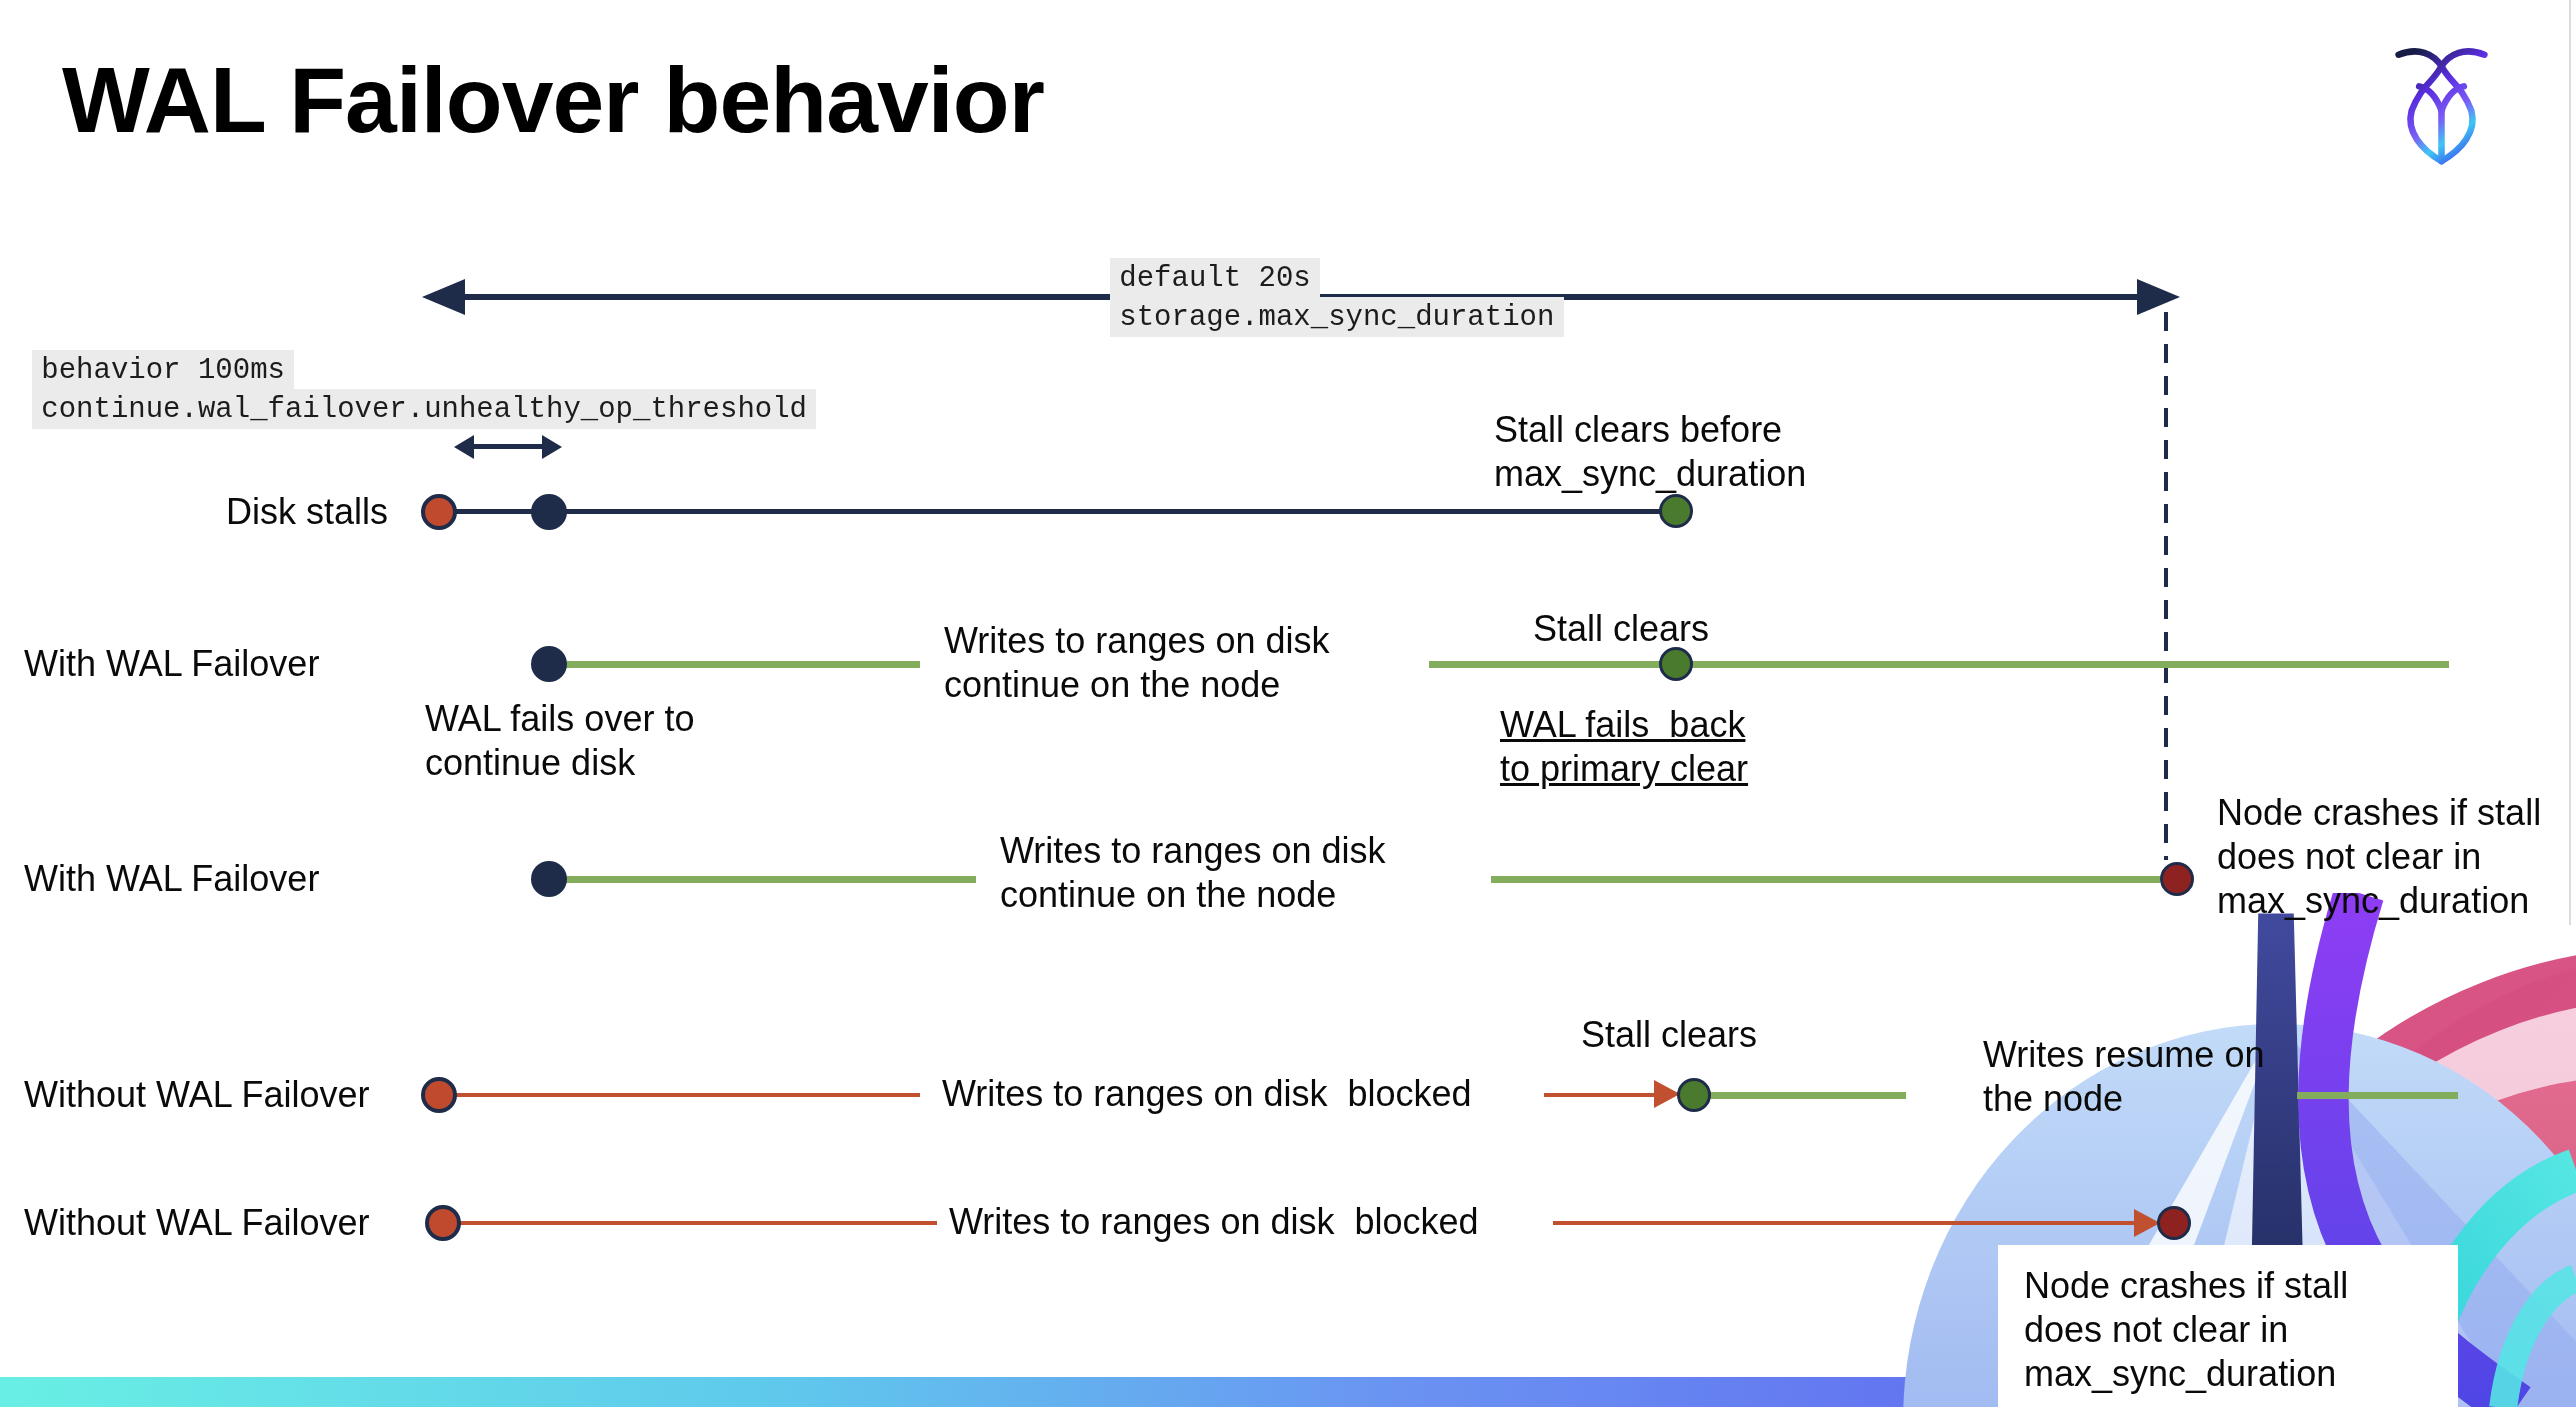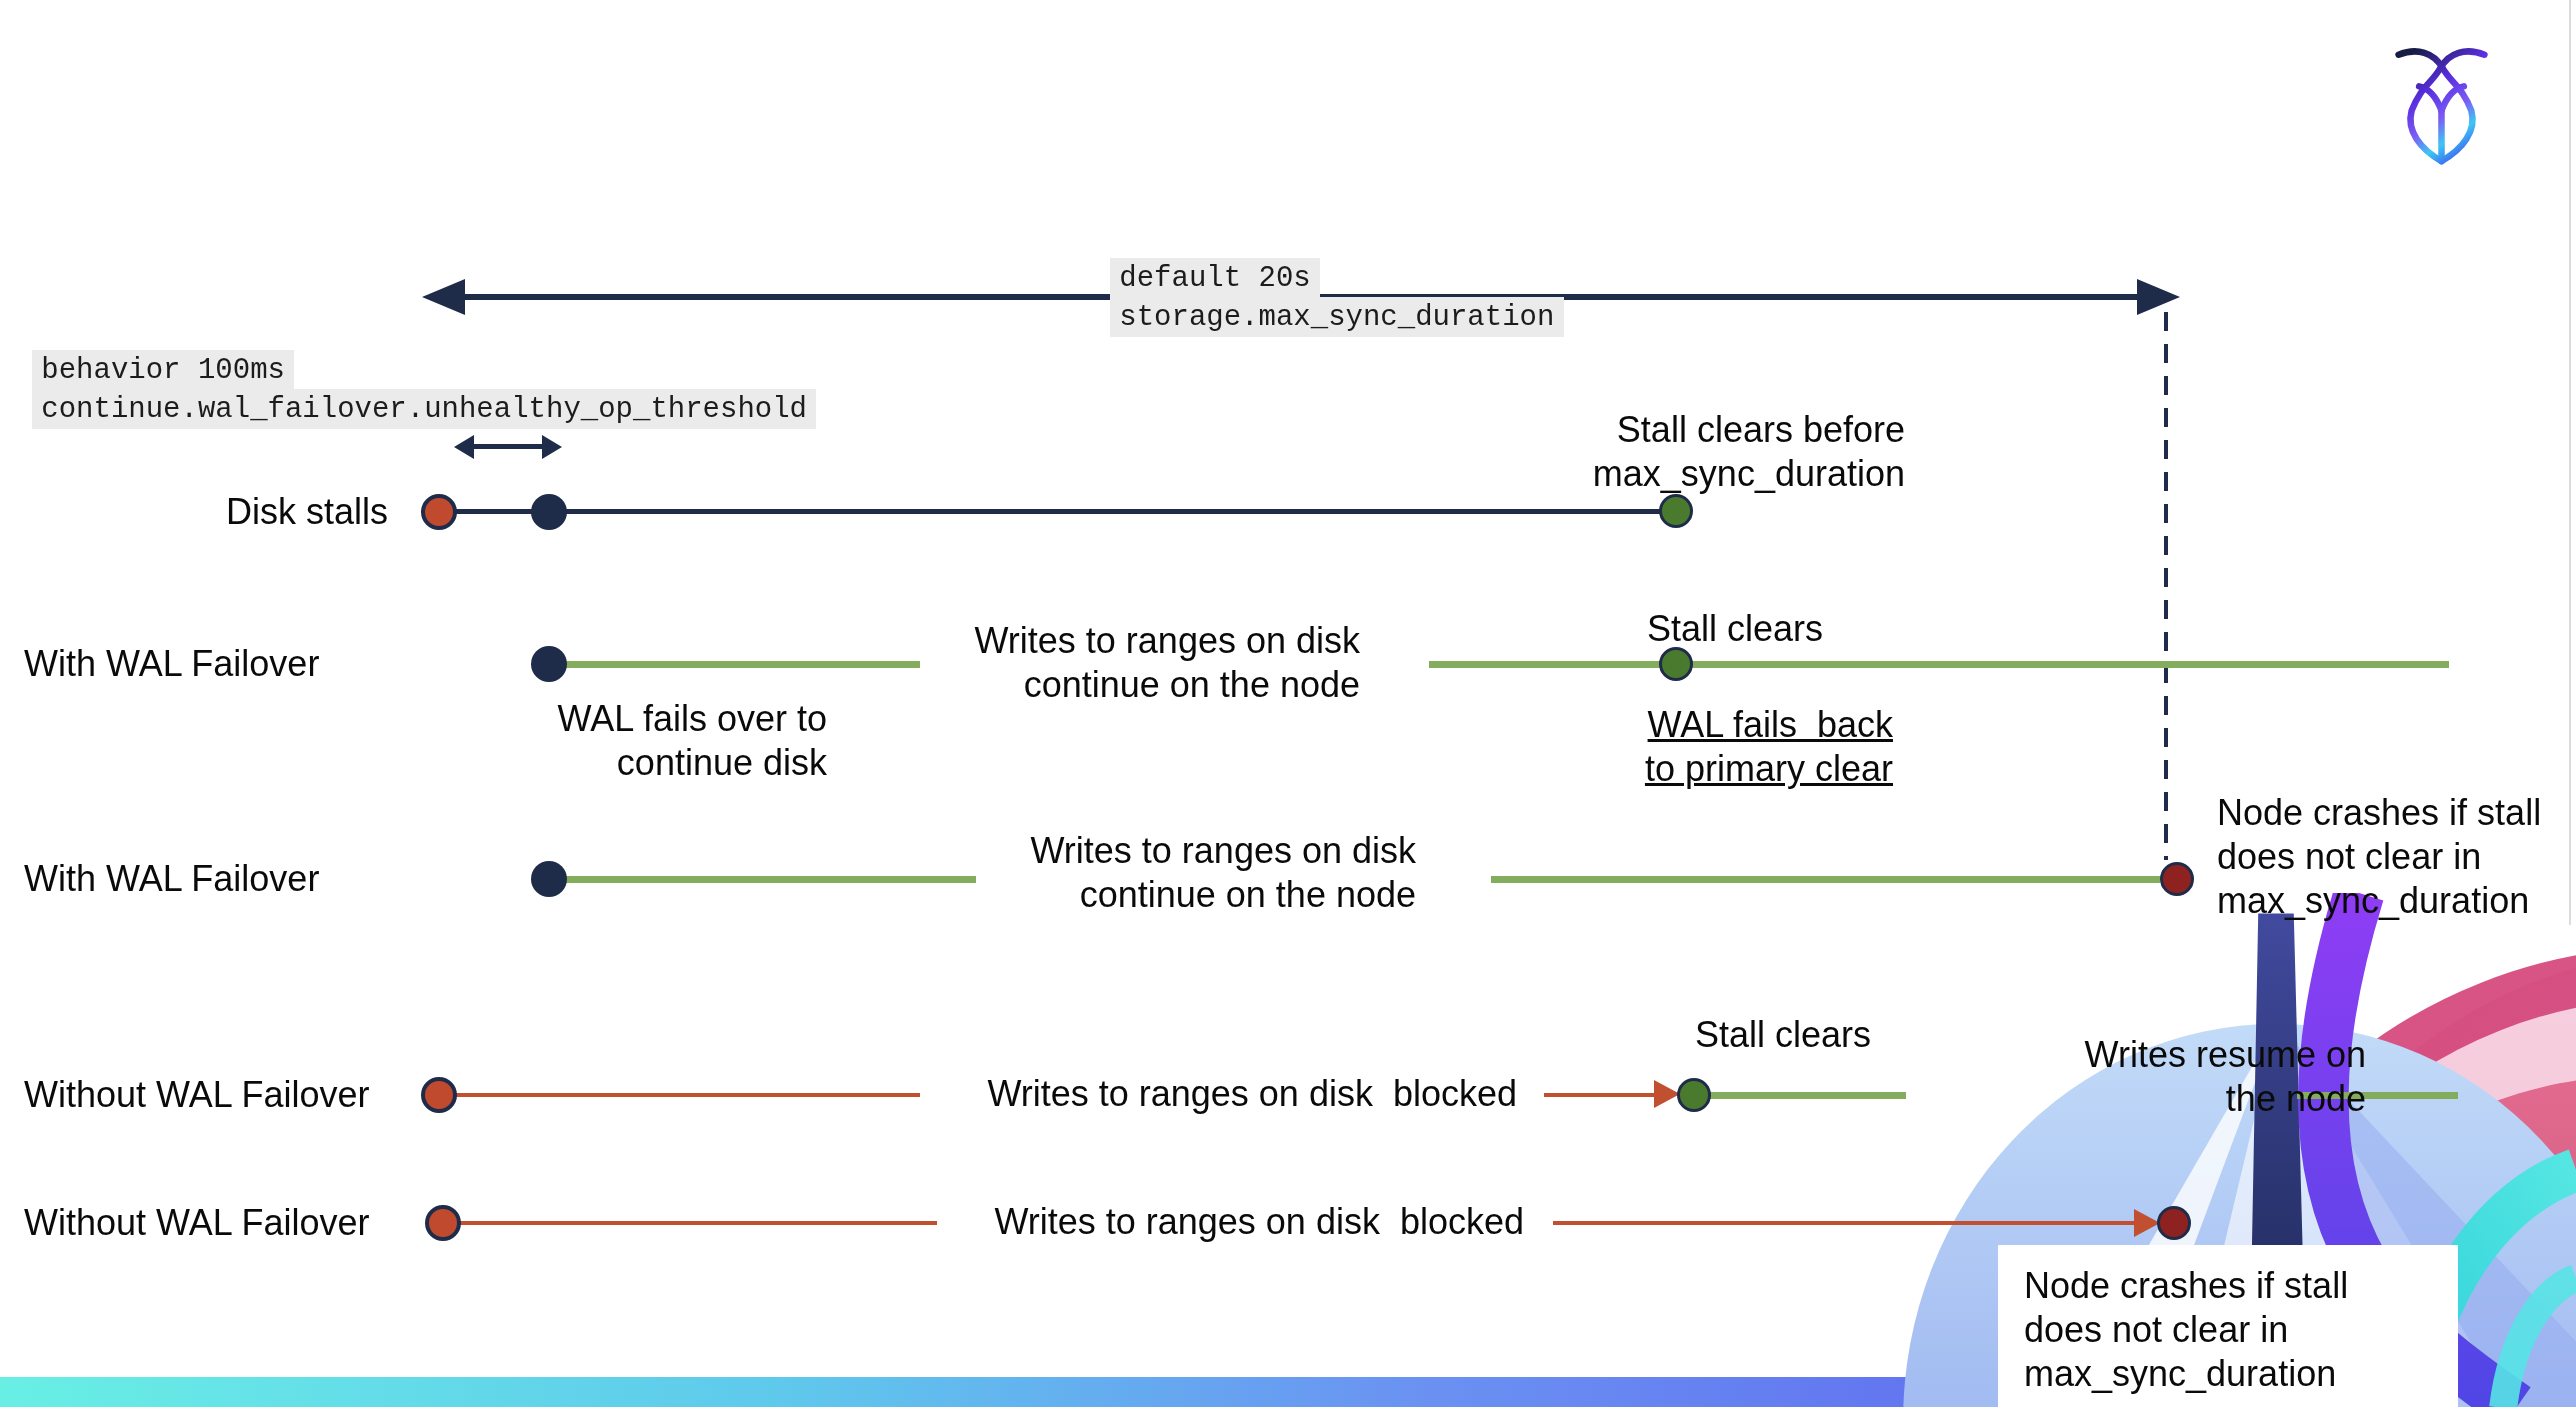--- a/index.html
+++ b/index.html
@@ -11,21 +11,21 @@
     position:absolute;left:62px;top:47px;font-size:93px;font-weight:800;
     letter-spacing:-0.9px;color:#000000;white-space:pre;
   }
   .code{
     position:absolute;font-family:"Liberation Mono","DejaVu Sans Mono",monospace;
     font-size:29px;color:#1c1c1c;background:#ebebeb;padding:3.7px 9.3px;
     white-space:pre;z-index:6;
   }
   .rowlabel{position:absolute;font-size:36px;color:#0a0a0a;white-space:pre;z-index:6;}
   .ann{position:absolute;font-size:36px;line-height:44px;color:#0a0a0a;z-index:6;}
-  .ann.center{text-align:right;}
+  .ann.center{text-align:left;}
   .ann div{white-space:pre;}
   .nline{position:absolute;height:4.7px;background:#1e2c49;z-index:5;}
   .gline{position:absolute;height:6.5px;background:#84ac5d;z-index:5;}
   .rline{position:absolute;height:3.7px;background:#c0502f;z-index:5;}
   .dot{position:absolute;border-radius:50%;box-sizing:border-box;z-index:6;}
   .dot.red{width:36px;height:36px;background:#bf4a2e;border:4.7px solid #1e2c49;}
   .dot.navy{width:36px;height:36px;background:#1e2c49;}
   .dot.green{width:34px;height:34px;background:#4a7a2e;border:3.7px solid #1e2c49;}
   .dot.crash{width:34px;height:34px;background:#8e2220;border:3.7px solid #1e2c49;}
   .tri{position:absolute;width:0;height:0;z-index:5;}
@@ -98,20 +98,21 @@
     <polygon points="506,140 548,551 612,551" fill="#ffffff" opacity="0.5"></polygon>
     <polygon points="506,140 672,551 756,551" fill="#ffffff" opacity="0.45"></polygon>
     <path d="M506,140 L826,480 L826,551 L620,551 Z" fill="#93a9ef" opacity="0.5"></path>
     <polygon points="486,22 524,22 538,551 476,551" fill="url(#gTrunk)"></polygon>
     <path d="M594,0 C548,150 536,290 600,400 C644,468 706,512 762,551" stroke="url(#gPurple)" stroke-width="54" fill="none"></path>
     <path d="M652,551 C670,418 742,326 826,296" stroke="url(#gCyan)" stroke-width="46" fill="none"></path>
     <path d="M748,551 C758,468 794,424 826,412" stroke="#57e3e5" stroke-width="30" fill="none" opacity="0.9"></path>
     <polygon points="320,440 352,551 290,551" fill="#46e5e7" opacity="0.85"></polygon>
   </svg>
 
+  <div class="title">WAL Failover behavior</div>
 
   <svg class="logo" viewBox="0 0 104 130">
     <defs>
       <linearGradient id="lg1" gradientUnits="userSpaceOnUse" x1="20" y1="8" x2="92" y2="112">
         <stop offset="0" stop-color="#171c45"></stop>
         <stop offset="0.35" stop-color="#5a2ee0"></stop>
         <stop offset="0.6" stop-color="#7b5cf5"></stop>
         <stop offset="0.78" stop-color="#3fc6f3"></stop>
         <stop offset="1" stop-color="#3b4ff0"></stop>
       </linearGradient>

